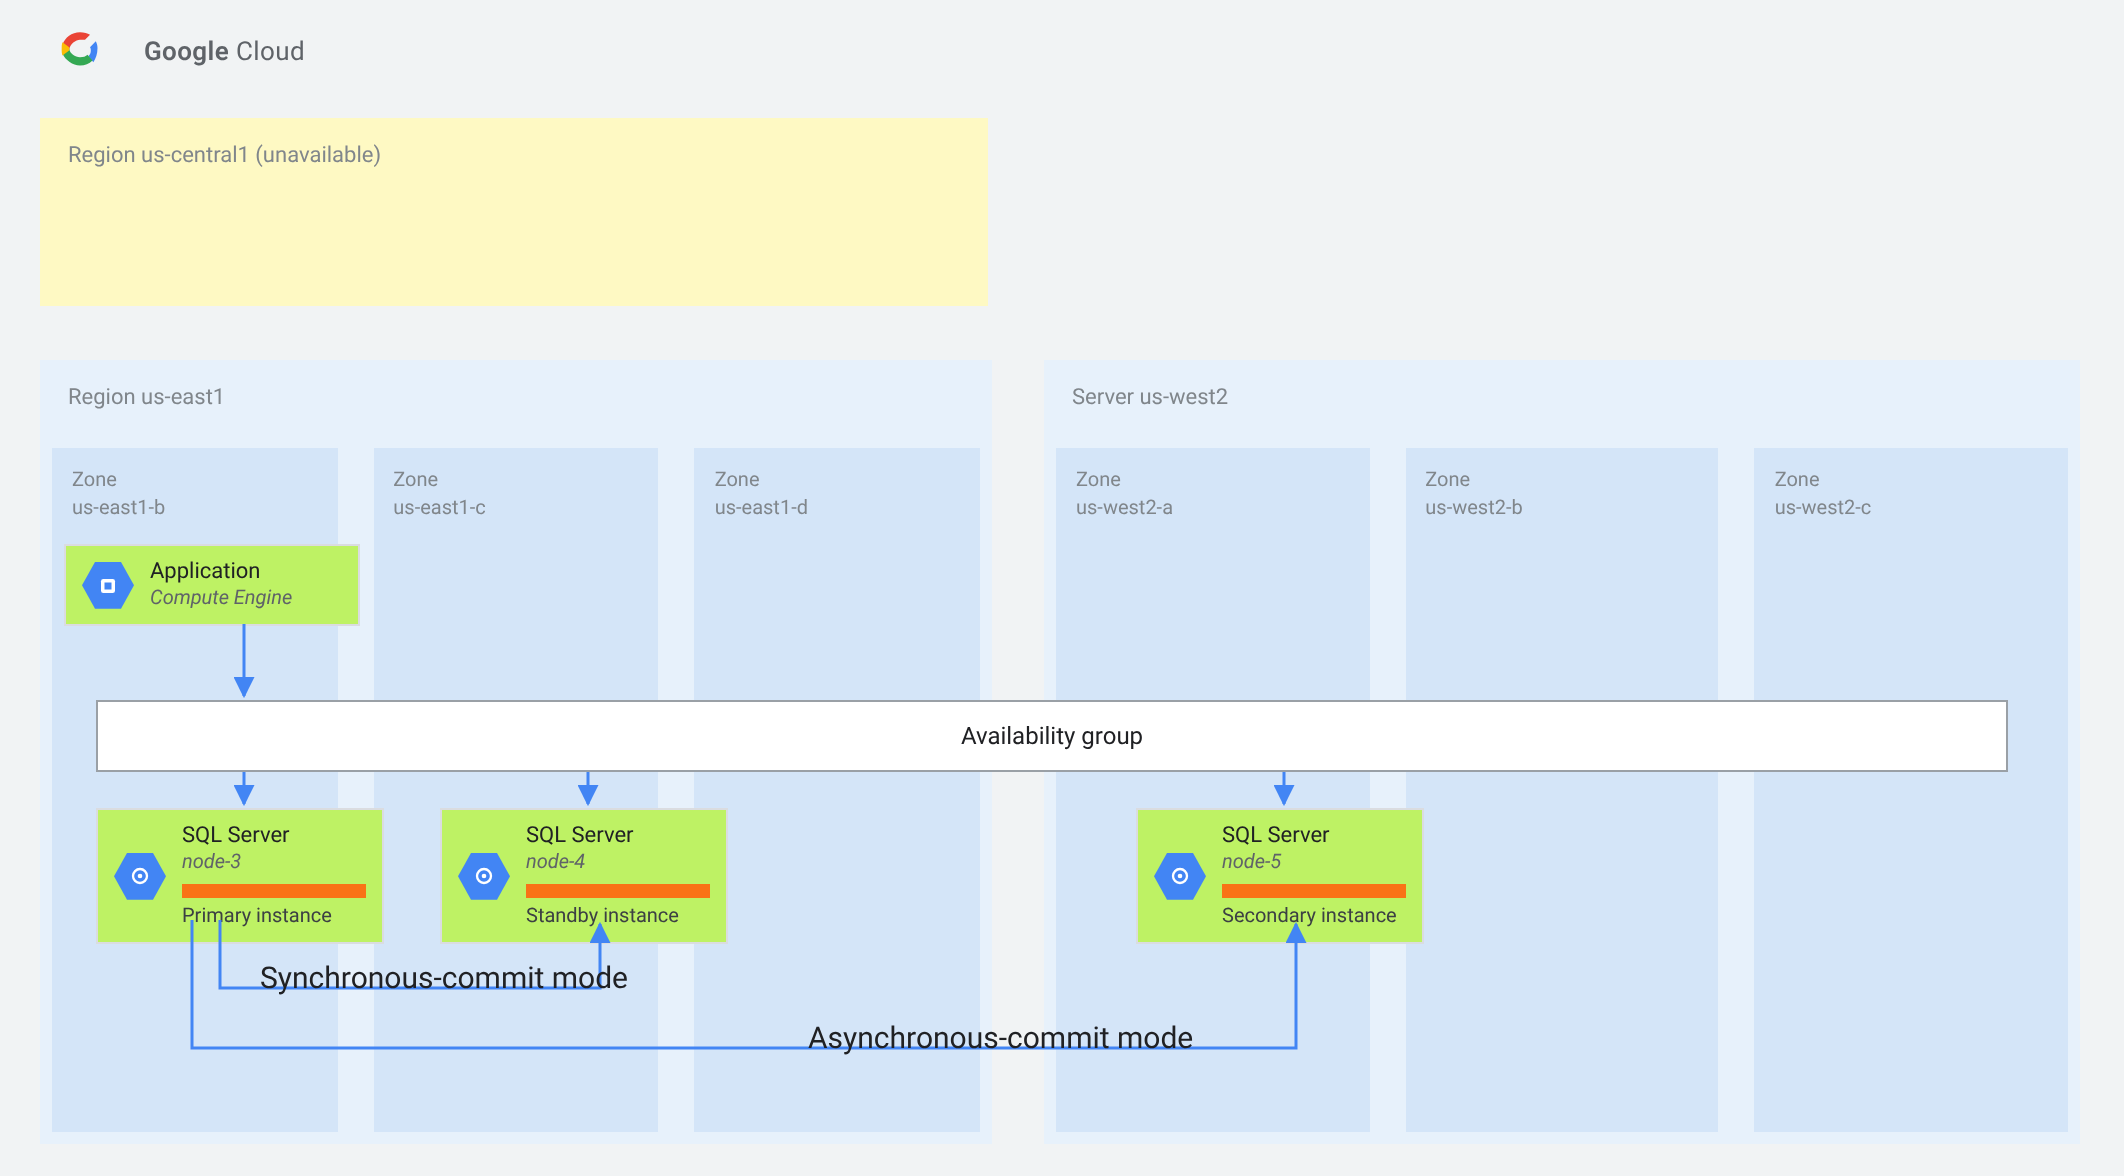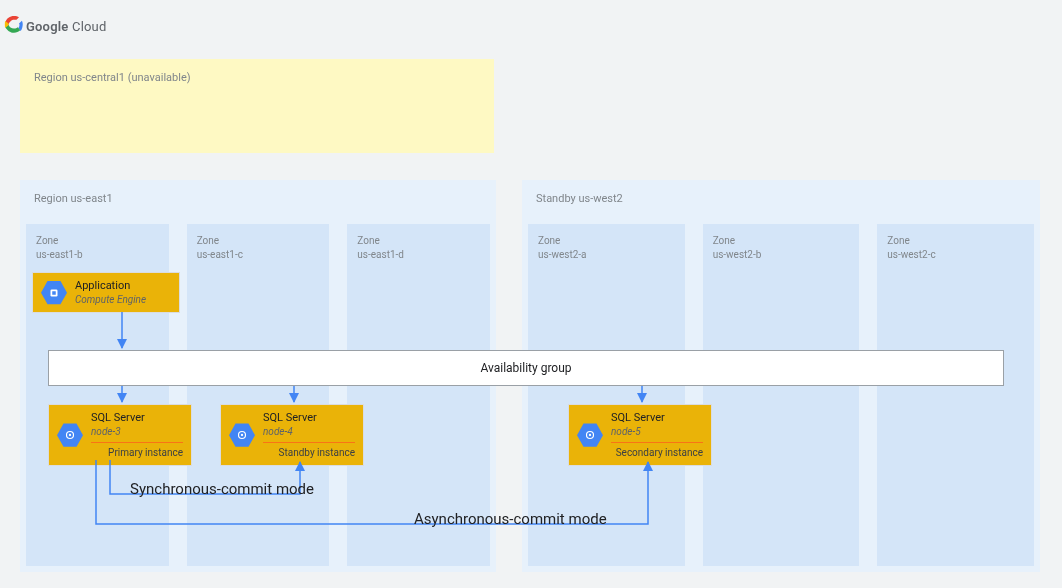--- a/index.html
+++ b/index.html
@@ -8,22 +8,22 @@
     font-family: "Google Sans", Roboto, Arial, sans-serif;
     background: #f1f3f4;
     color: #3c4043;
     width: 1062px;
     height: 588px;
     position: relative;
   }
   .header {
     display: flex;
     align-items: center;
-    gap: 2px;
-    padding: 14px 18px 8px 4px;
+    gap: 22px;
+    padding: 14px 18px 8px 30px;
   }
   .gcloud-text {
     font-size: 13px;
     letter-spacing: .2px;
   }
   .gcloud-text b { font-weight: 600; color:#5f6368 }
   .gcloud-text span { font-weight: 400; color:#5f6368 }
 
   .region-unavailable {
     position: absolute;
@@ -60,38 +60,38 @@
     flex: 1;
     background: #d4e5f8;
     padding: 10px 10px;
     font-size: 10px;
     color: #80868b;
     position: relative;
   }
   .zone .zlabel { line-height: 1.4; }
 
   .card {
-    background: #eab308;
+    background: #bef264;
     border: 1px solid #dadce0;
     display: flex;
     align-items: center;
     gap: 8px;
     padding: 6px 8px;
     font-size: 10px;
     color: #3c4043;
     position: relative;
   }
   .card .txt { line-height: 1.3; flex:1; }
   .card .title { font-size: 11px; color:#202124; }
   .card .sub { color:#5f6368;font-style:italic; }
   .card .foot {
-    border-top: 1px solid #f97316;
+    border-top: 7px solid #f97316;
     margin-top: 4px; padding-top: 3px;
     font-size: 10px;
-    text-align: right;
+    text-align: left;
   }
 
   .icon-hex {
     width: 26px; height: 26px;
     background: #4285f4;
     clip-path: polygon(25% 5%,75% 5%,100% 50%,75% 95%,25% 95%,0% 50%);
     display:flex; align-items:center; justify-content:center;
   }
   .icon-hex svg { width:14px; height:14px; }
 
@@ -164,21 +164,21 @@
     <div class="zone">
       <div class="zlabel"><span>Zone</span><br><span>us-east1-c</span></div>
     </div>
     <div class="zone">
       <div class="zlabel"><span>Zone</span><br><span>us-east1-d</span></div>
     </div>
   </div>
 </div>
 
 <div class="region region-west">
-  <div class="region-label">Standby us-west2</div>
+  <div class="region-label">Server us-west2</div>
   <div class="zones-row">
     <div class="zone">
       <div class="zlabel"><span>Zone</span><br><span>us-west2-a</span></div>
     </div>
     <div class="zone">
       <div class="zlabel"><span>Zone</span><br><span>us-west2-b</span></div>
     </div>
     <div class="zone">
       <div class="zlabel"><span>Zone</span><br><span>us-west2-c</span></div>
     </div>
@@ -225,21 +225,21 @@
       </svg>
   </span>
   <div class="txt">
     <div class="title">SQL Server</div>
     <div class="sub">node-5</div>
     <div class="foot">Secondary instance</div>
   </div>
 </div>
 
 <div class="lbl" style="left:130px; top:480px;">Synchronous-commit mode</div>
-<div class="lbl" style="left:414px; top:510px;">Asynchronous-commit mode</div>
+<div class="lbl" style="left:404px; top:510px;">Asynchronous-commit mode</div>
 
 <svg class="wires">
   <defs>
     <marker id="arr" viewBox="0 0 10 10" refX="9" refY="5" markerWidth="7" markerHeight="7" orient="auto-start-reverse">
       <path d="M0,0 L10,5 L0,10 z" fill="#4285f4"></path>
     </marker>
   </defs>
 
   <line x1="122" y1="312" x2="122" y2="348" stroke="#4285f4" stroke-width="1.5" marker-end="url(#arr)"></line>
 

